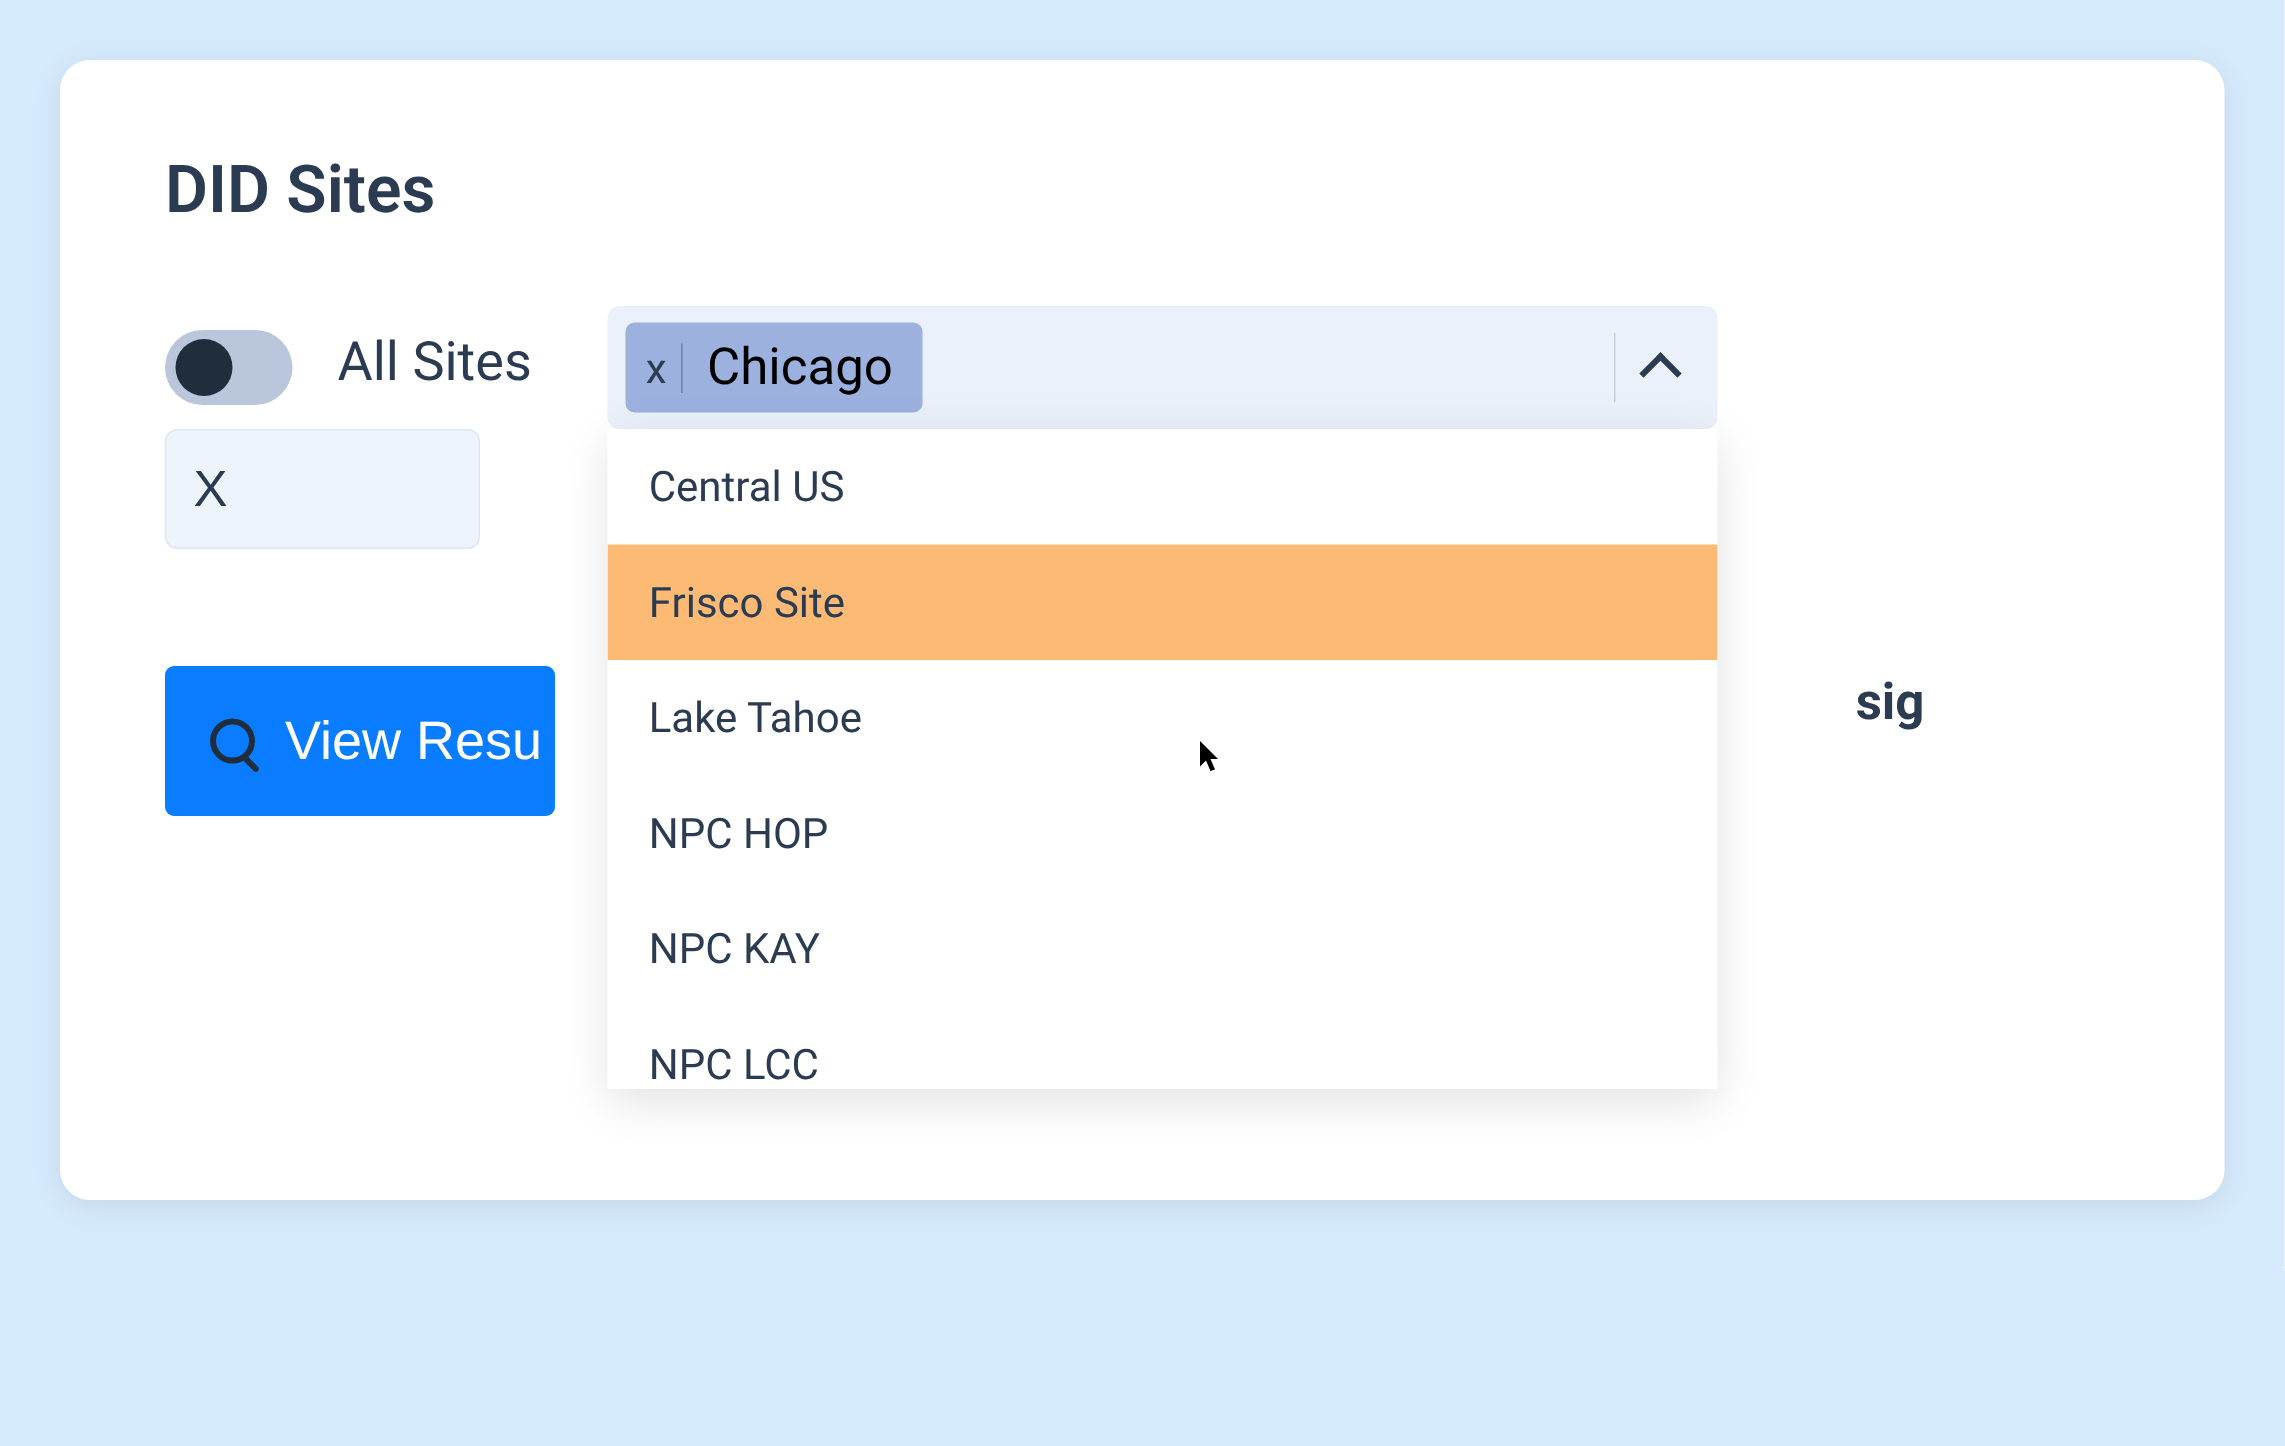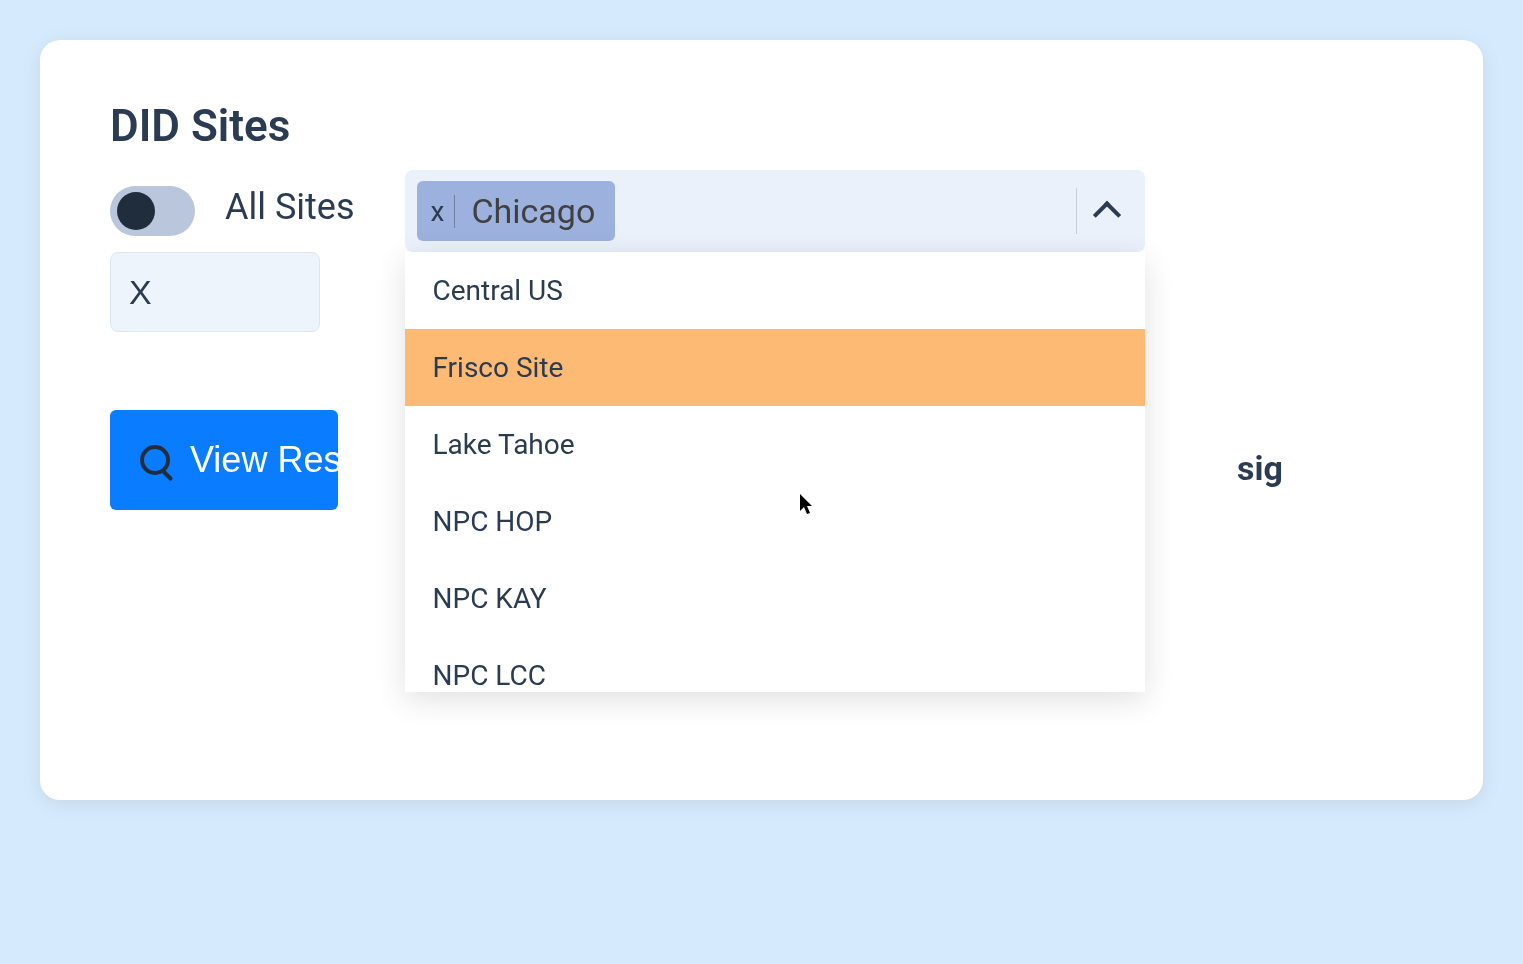--- a/index.html
+++ b/index.html
@@ -16,21 +16,21 @@
   border-radius: 20px;
   padding: 60px 70px;
   height: 760px;
   position: relative;
   box-shadow: 0 4px 20px rgba(0,0,0,0.08);
 }
 .title {
   font-size: 44px;
   font-weight: 600;
   color: #2a3b52;
-  margin-bottom: 18px;
+  margin-bottom: 52px;
 }
 .row1 {
   display: flex;
   align-items: center;
   gap: 50px;
 }
 .toggle-group {
   display: flex;
   gap: 30px;
 }
@@ -79,21 +79,21 @@
 }
 .chip-x {
   font-size: 28px;
   color: #2a3b52;
   cursor: pointer;
   padding-right: 10px;
   border-right: 1px solid rgba(42,59,82,0.4);
 }
 .chip-label {
   font-size: 34px;
-  color: #404040;
+  color: #000000;
   padding-left: 6px;
 }
 .select-right {
   display: flex;
   align-items: center;
   gap: 20px;
 }
 .vline {
   width: 1px;
   height: 46px;
@@ -158,21 +158,21 @@
   right: 200px;
   top: 408px;
   font-weight: bold;
 }
 .view-btn {
   margin-top: 78px;
   background: #0a7cff;
   color: #fff;
   border: none;
   height: 100px;
-  width: 228px;
+  width: 260px;
   border-radius: 6px;
   font-size: 36px;
   font-weight: 400;
   display: inline-flex;
   align-items: center;
   gap: 20px;
   padding: 0 30px;
   cursor: pointer;
   white-space: nowrap;
 }

